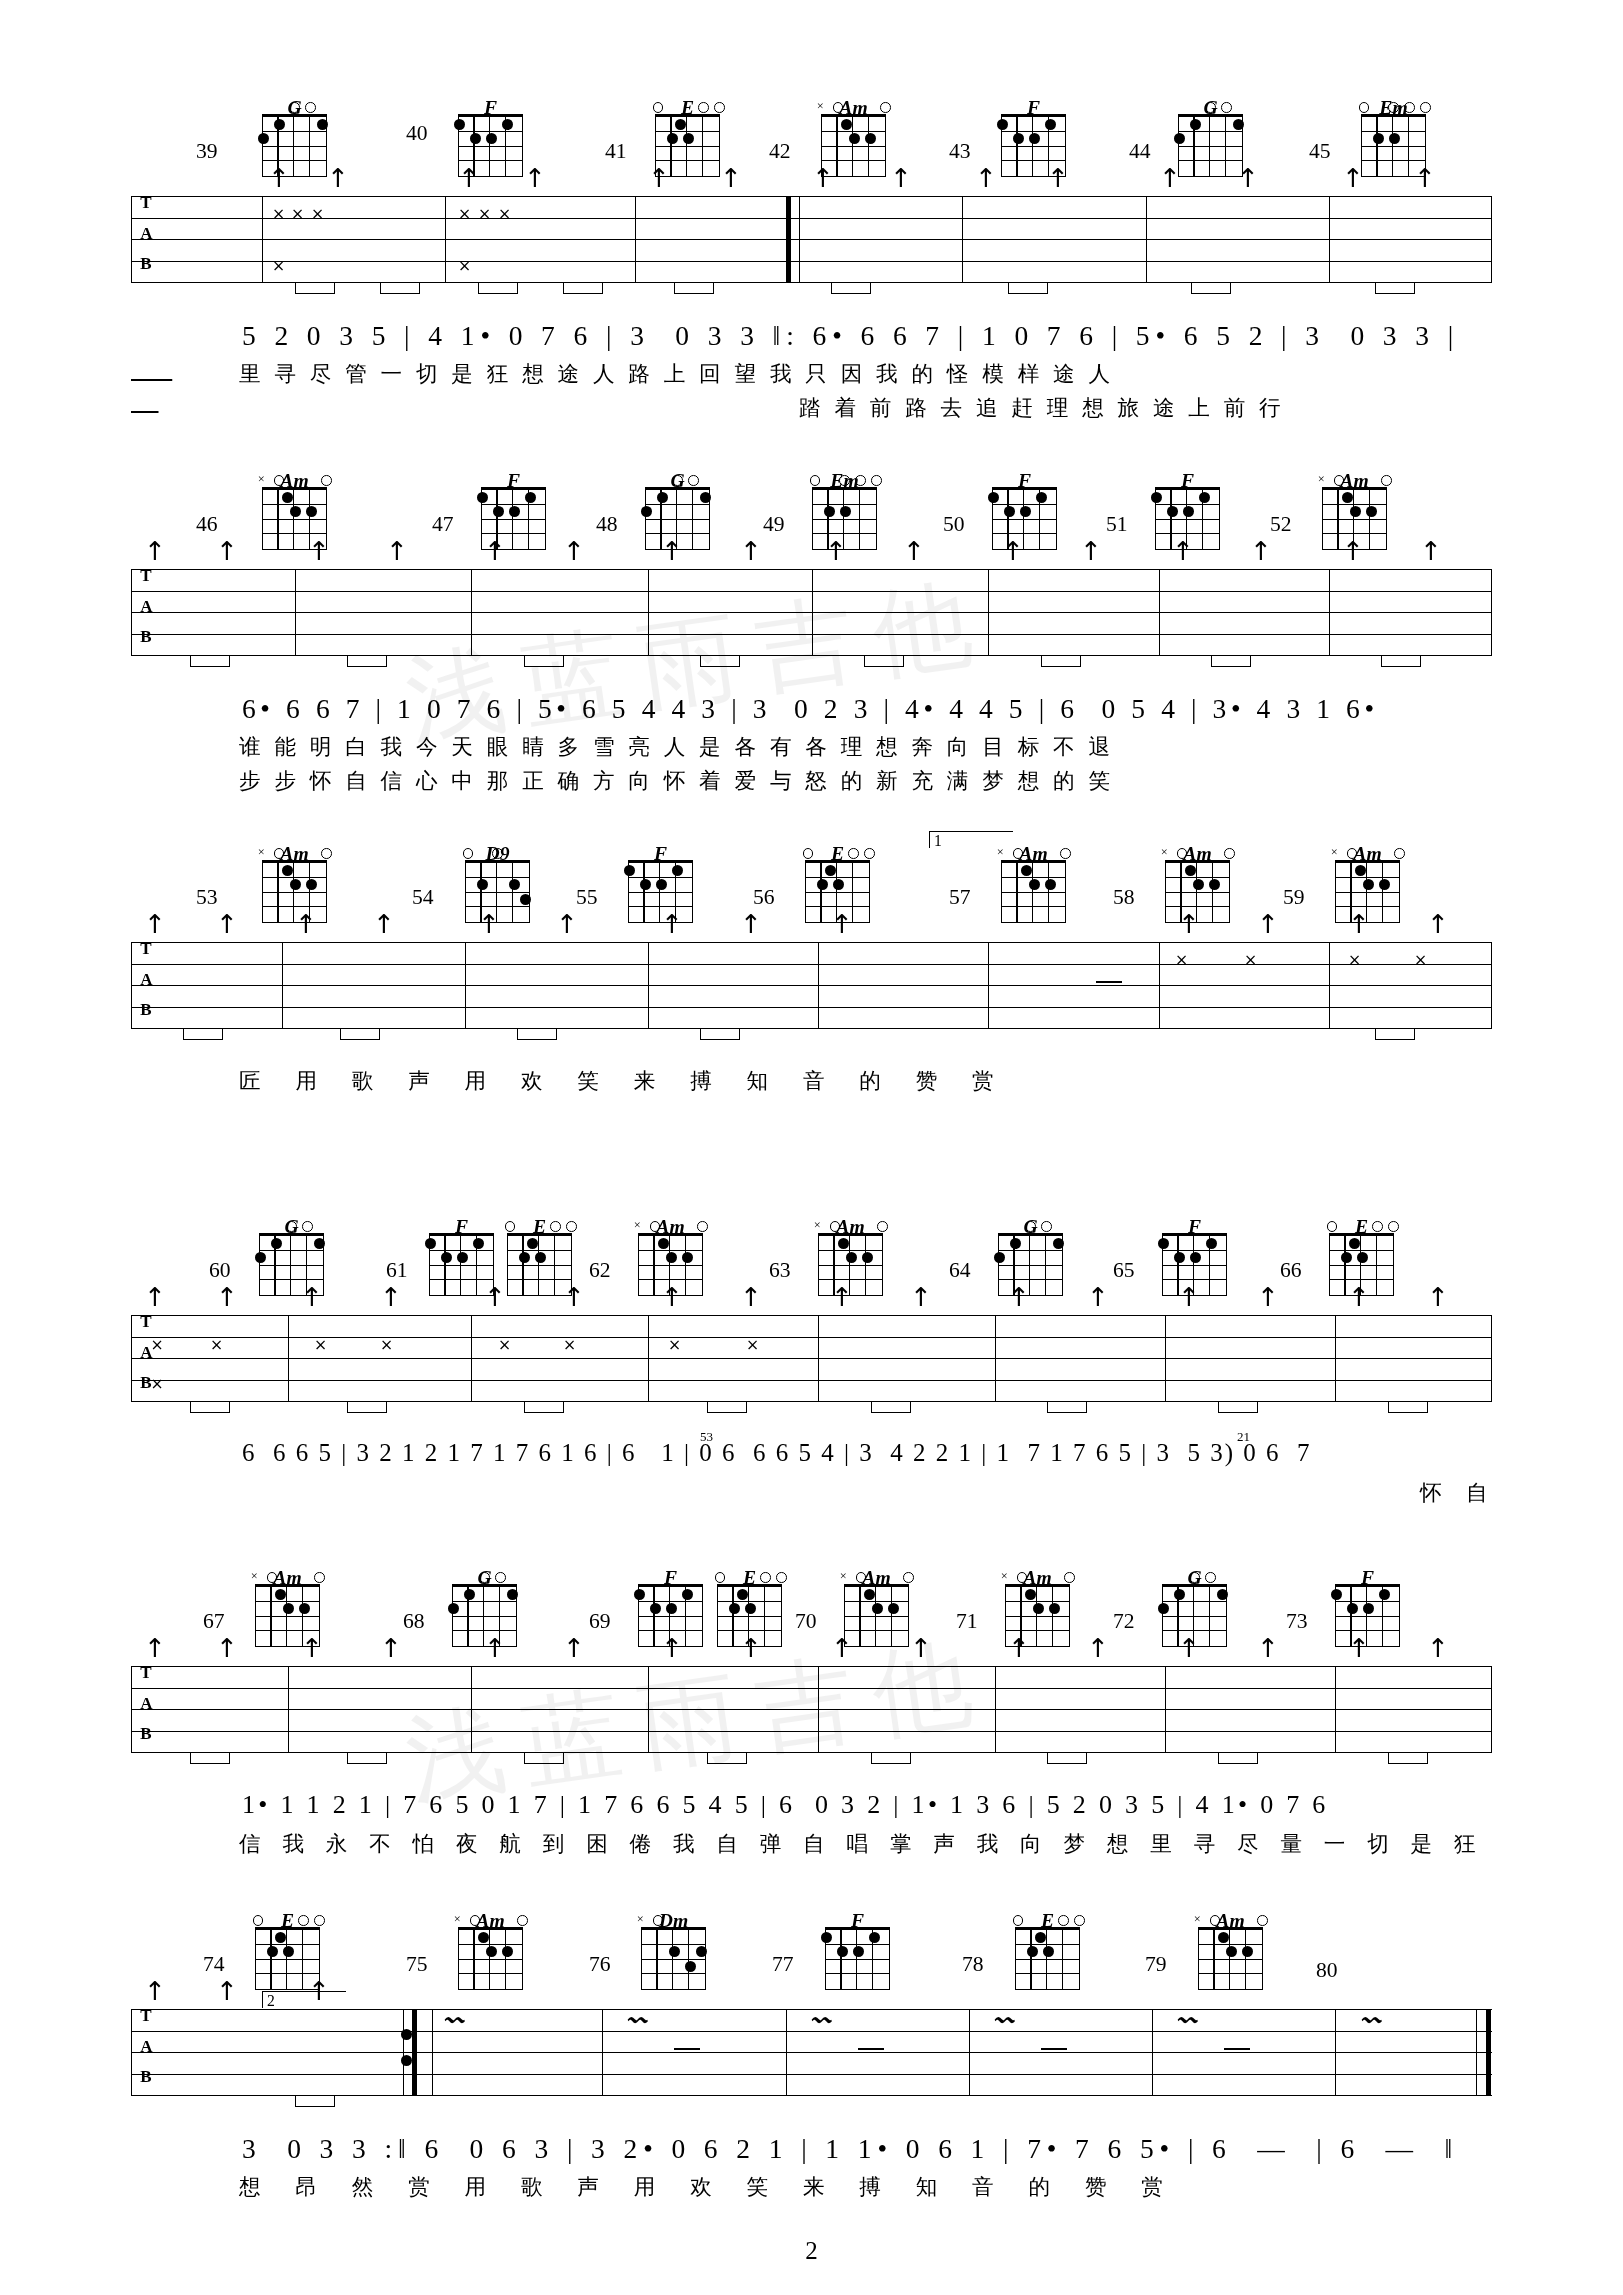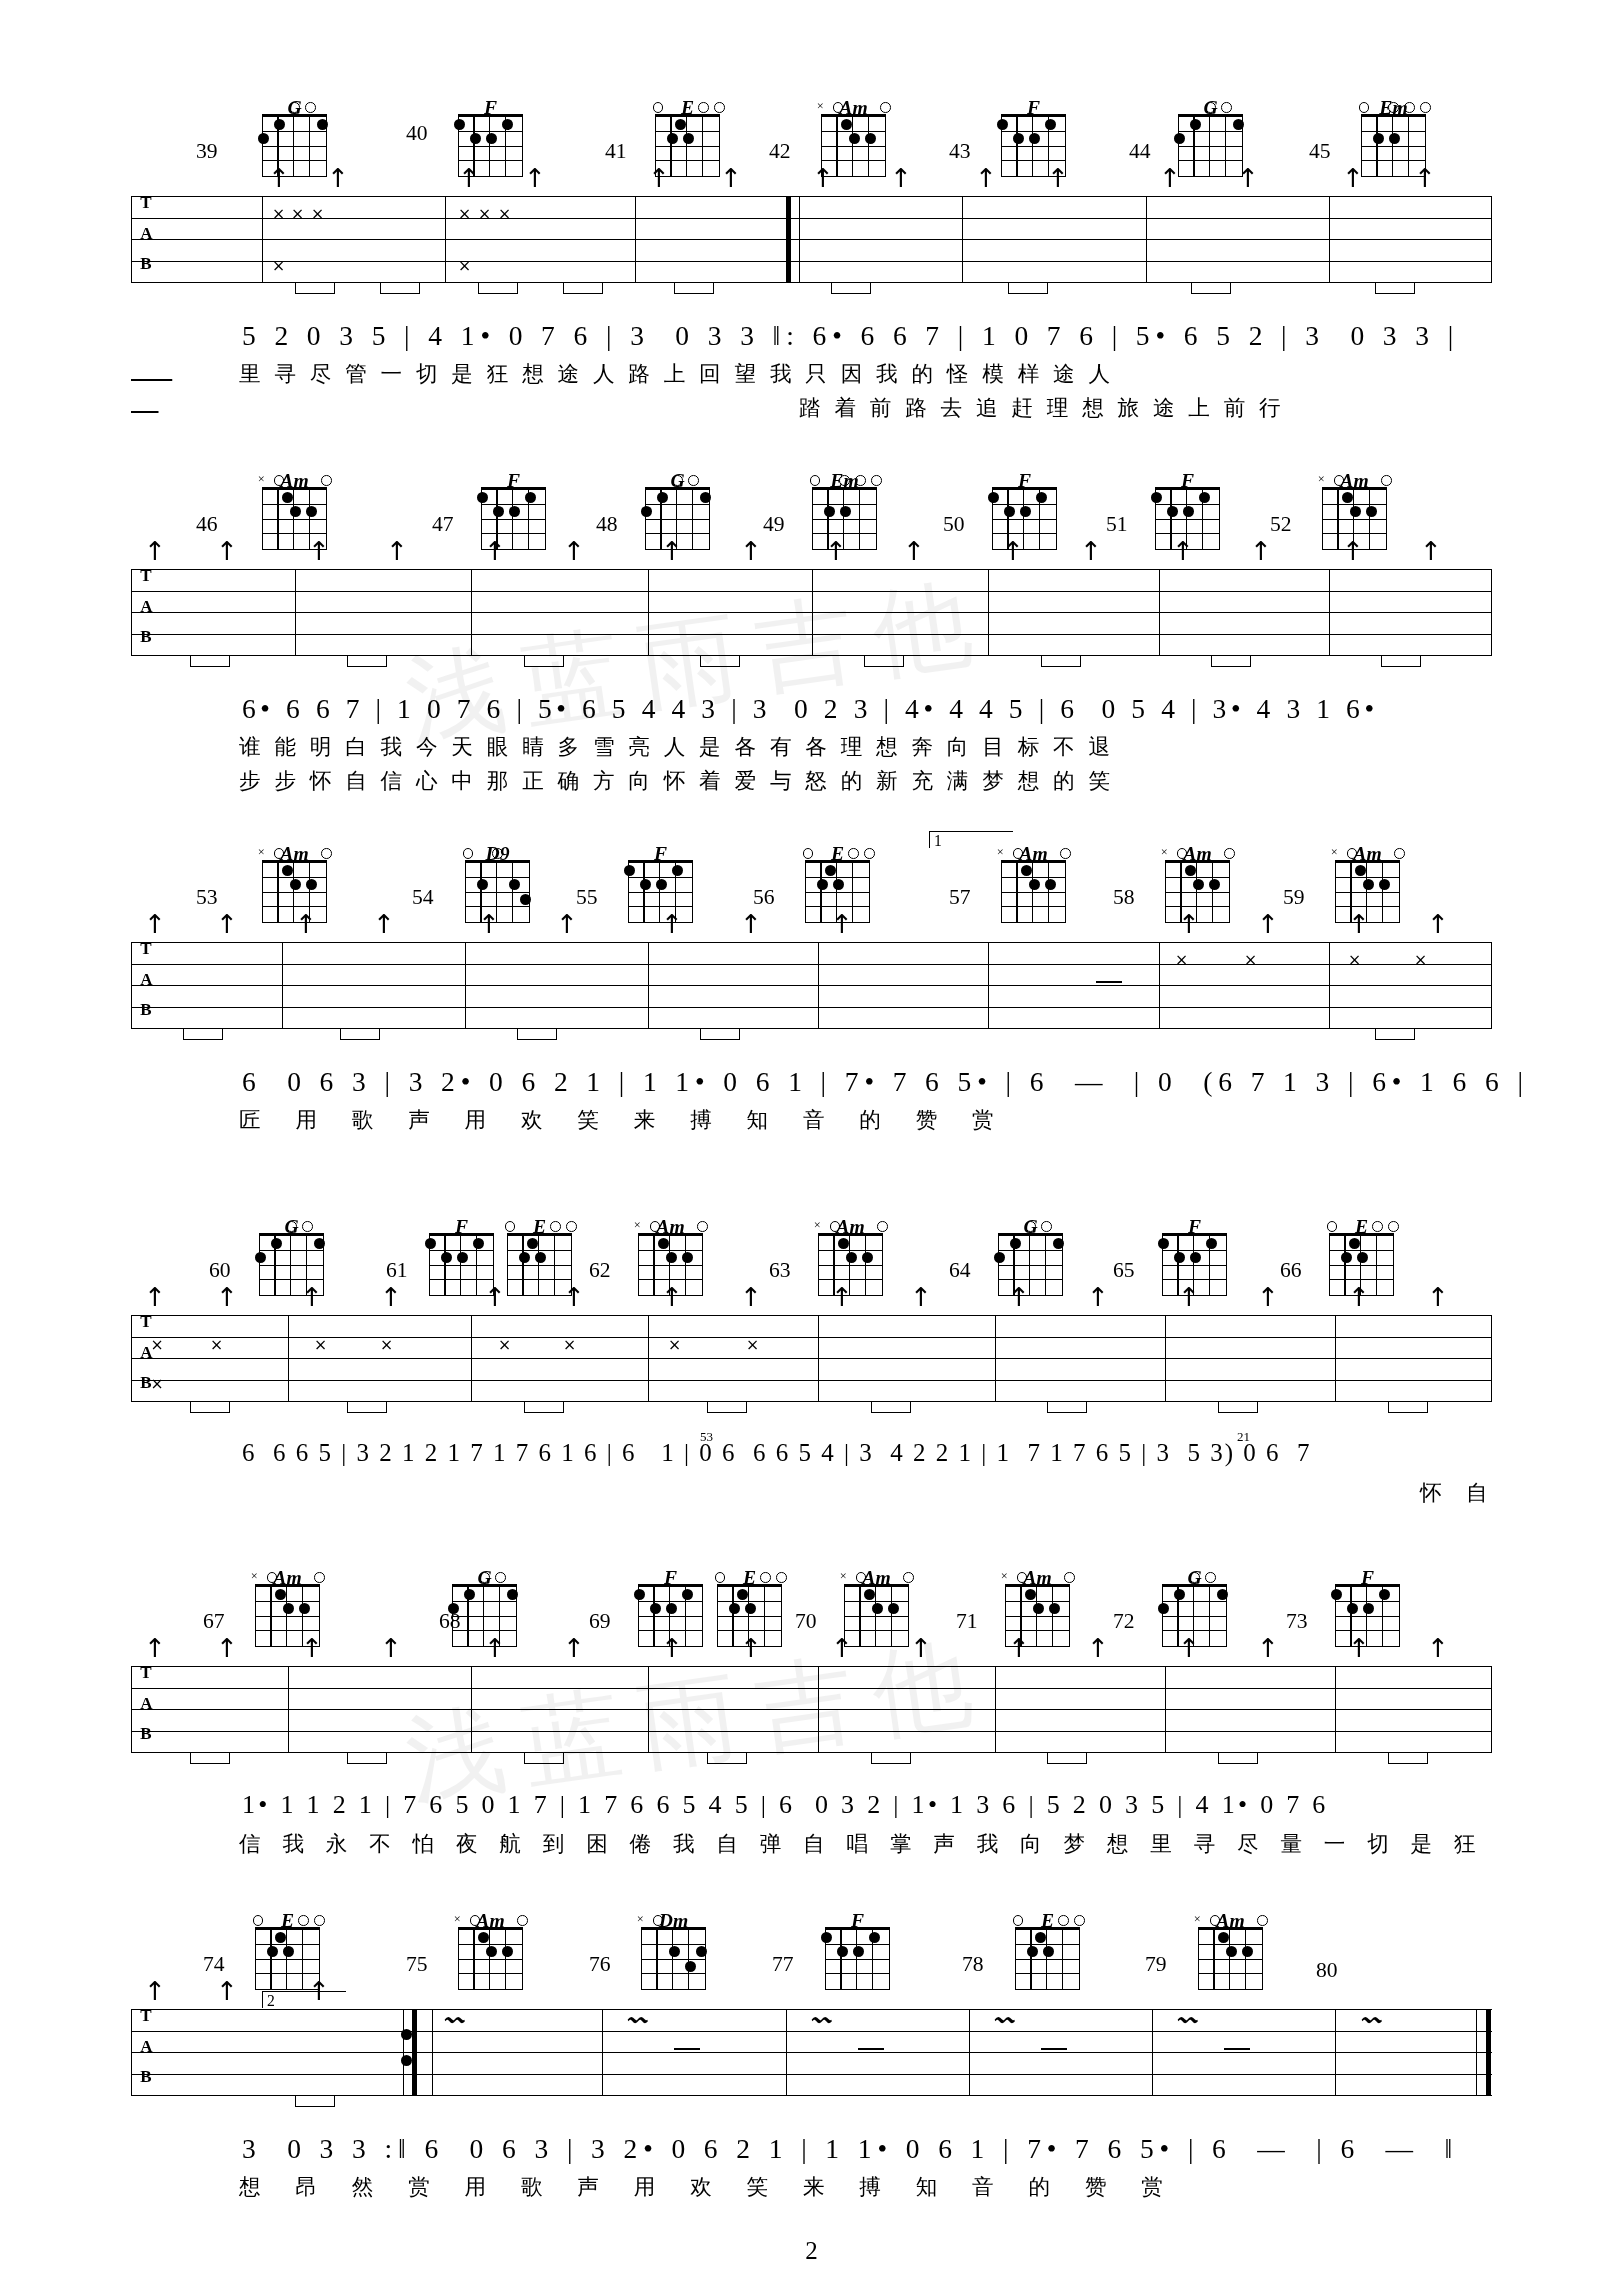--- a/index.html
+++ b/index.html
@@ -588,23 +588,20 @@
       <div class="xmark" style="left:1217px;top:7.9px">×</div>
         <div class="xmark" style="left:1283px;top:7.9px">×</div>
       <div class="beam" style="left:52px;top:86px"></div>
         <div class="beam" style="left:209px;top:86px"></div>
       <div class="beam" style="left:386px;top:86px"></div>
         <div class="beam" style="left:569px;top:86px"></div>
       <div class="beam" style="left:1244px;top:86px"></div>
       <div style="position:absolute;left:965px;top:39px;width:26px;height:2px;background:#000;"></div>
     </div>
 
-    <div class="notes" style="margin-left:131px;width:1361px;">
-      <span style="left:111px;top:0;letter-spacing:5.9px;">6  0 6 3 | 3 2• 0 6 2 1 | 1 1• 0 6 1 | 7• 7 6 5• | 6  —  | 0  (6 7 1 3 | 6• 1 6 6 |</span>
-    </div>
     <div class="lyrics" style="margin-left:131px;width:1361px;">
       <span style="left:108px;top:0;letter-spacing:14.4px;">匠 用 歌 声 用 欢 笑 来 搏 知 音 的 赞 赏</span>
     </div>
   </div>
 
   <div class="system" style="top:1217px;">
     <div class="chords">
       <div class="measnum" style="left:209px;top:41px;">60</div>
       <div class="chordbox" style="left:259px;">
         <div class="name">G</div>
@@ -820,21 +817,21 @@
             <div class="h" style="top:29px"></div>
             <div class="h" style="top:43px"></div>
         <div class="mute" style="left:-5.2px">×</div>
             <div class="open" style="left:10.5px"></div>
             <div class="open" style="left:58px"></div>
         <div class="dot" style="left:27px;top:16.4px"></div>
             <div class="dot" style="left:43px;top:16.4px"></div>
             <div class="dot" style="left:19px;top:2.6px"></div>
           </div>
       </div>
-      <div class="measnum" style="left:403px;top:41px;margin-left:36px;">68</div>
+      <div class="measnum" style="left:403px;top:41px;">68</div>
       <div class="chordbox" style="left:452px;">
         <div class="name">G</div>
         <div class="grid">
             <div class="v" style="left:14.4px"></div>
             <div class="v" style="left:30px"></div>
             <div class="v" style="left:46px"></div>
         <div class="h" style="top:14.4px"></div>
             <div class="h" style="top:29px"></div>
             <div class="h" style="top:43px"></div>
         <div class="open" style="left:26px"></div>

